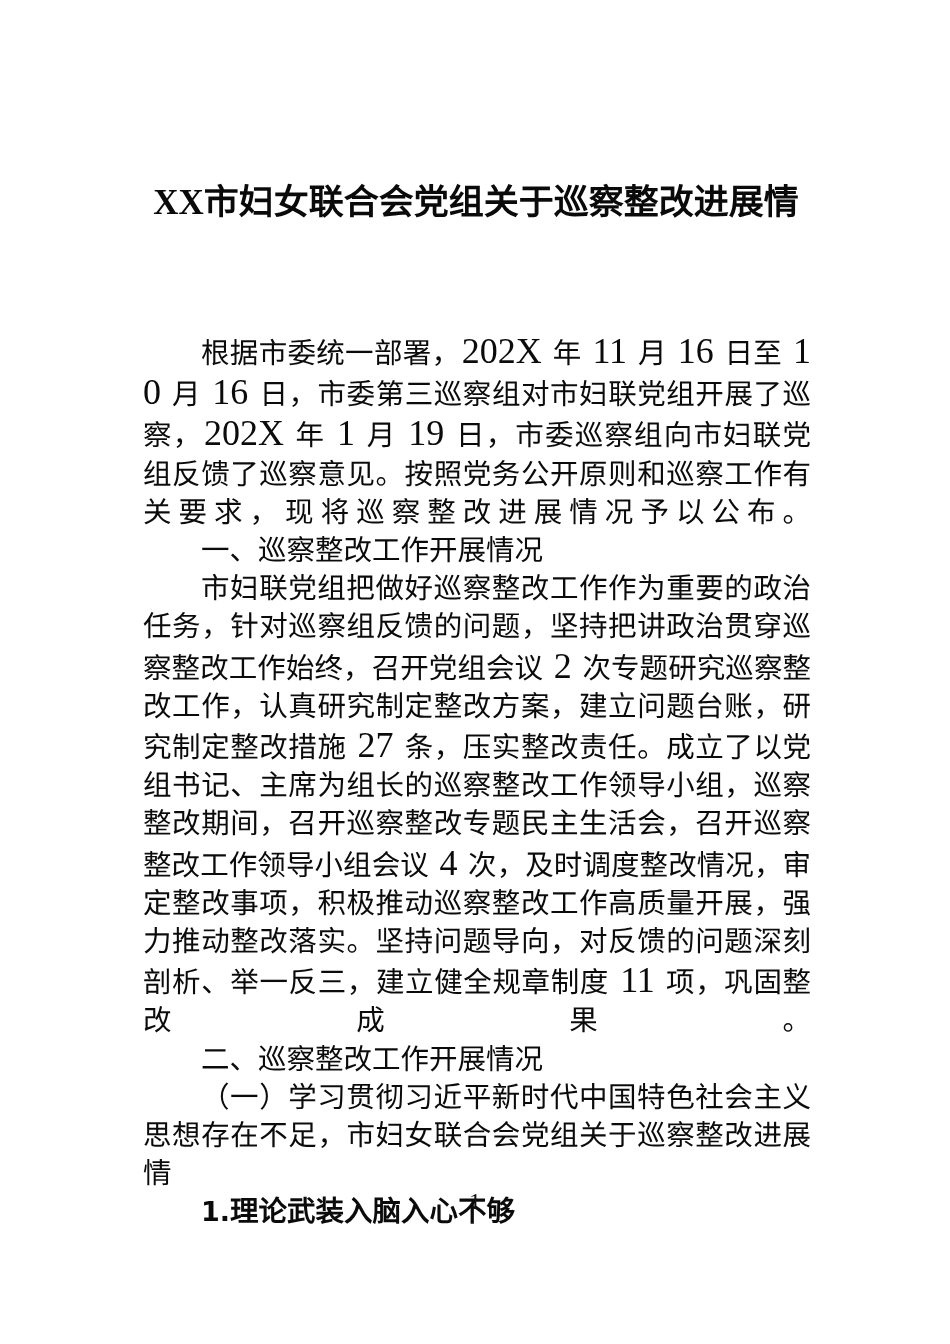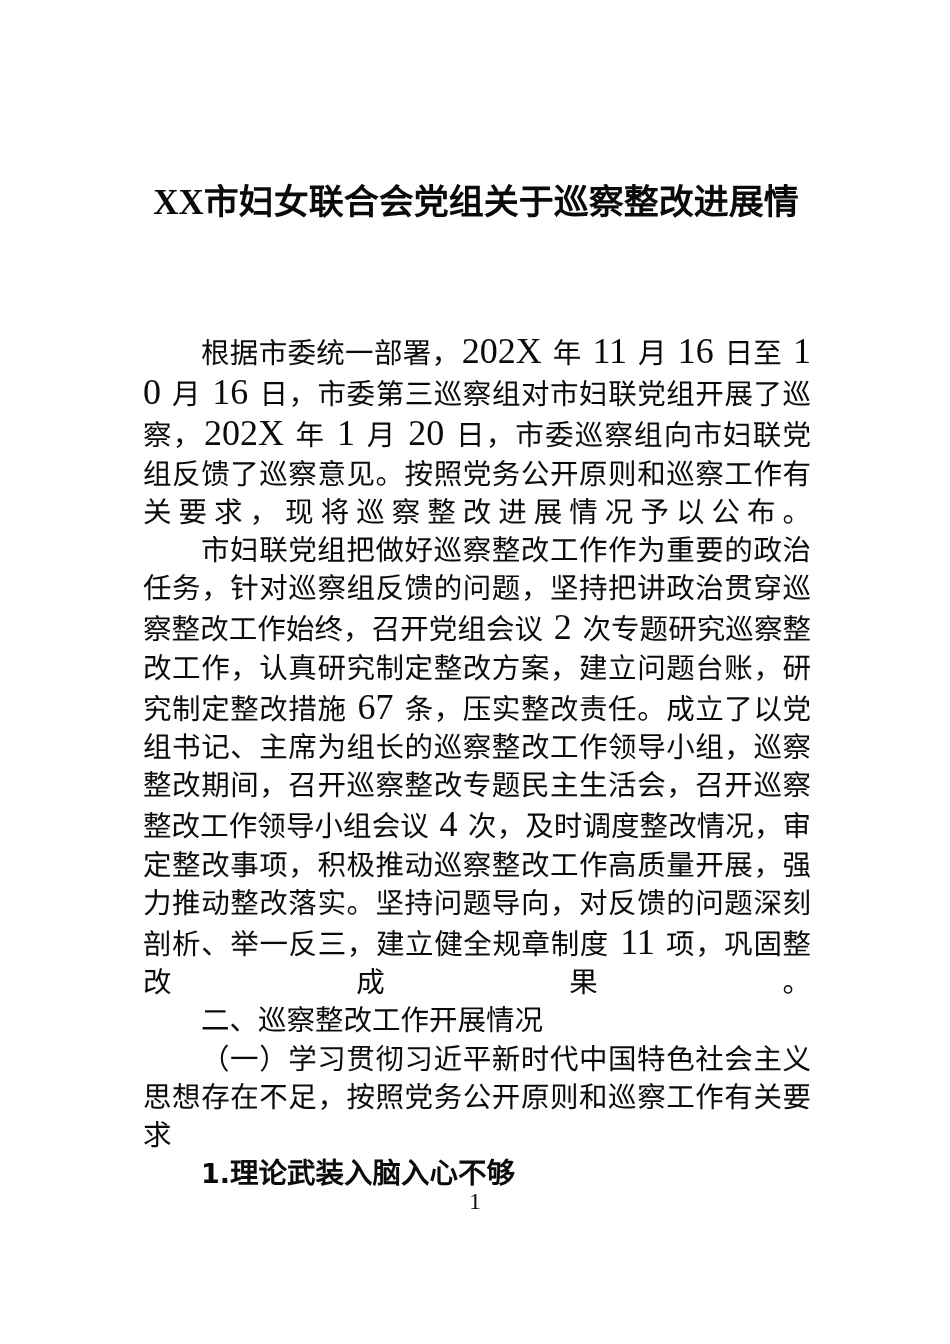--- a/index.html
+++ b/index.html
@@ -113,34 +113,37 @@
 
 <div class="page">
 
   <div class="doc-title">
     <span class="line"><span class="latin">XX</span><span>市妇女联合会党组关于巡察整改进展情</span></span>
   </div>
 
   <div class="body-block">
 
     <p class="para indent tail-justify">
-      根据市委统一部署，<span class="num">202X</span> 年 <span class="num">11</span> 月 <span class="num">16</span> 日至 <span class="num">10</span> 月 <span class="num">16</span> 日，市委第三巡察组对市妇联党组开展了巡察，<span class="num">202X</span> 年 <span class="num">1</span> 月 <span class="num">20</span> 日，市委巡察组向市妇联党组反馈了巡察意见。按照党务公开原则和巡察工作有关要求，现将巡察整改进展情况予以公布。
+      根据市委统一部署，<span class="num">202X</span> 年 <span class="num">11</span> 月 <span class="num">16</span> 日至 <span class="num">10</span> 月 <span class="num">16</span> 日，市委第三巡察组对市妇联党组开展了巡察，<span class="num">202X</span> 年 <span class="num">1</span> 月 <span class="num">19</span> 日，市委巡察组向市妇联党组反馈了巡察意见。按照党务公开原则和巡察工作有关要求，现将巡察整改进展情况予以公布。
     </p>
 
+    <p class="para indent">
+      一、巡察整改工作开展情况
+    </p>
 
     <p class="para indent tail-justify">
-      市妇联党组把做好巡察整改工作作为重要的政治任务，针对巡察组反馈的问题，坚持把讲政治贯穿巡察整改工作始终，召开党组会议 <span class="num">2</span> 次专题研究巡察整改工作，认真研究制定整改方案，建立问题台账，研究制定整改措施 <span class="num">67</span> 条，压实整改责任。成立了以党组书记、主席为组长的巡察整改工作领导小组，巡察整改期间，召开巡察整改专题民主生活会，召开巡察整改工作领导小组会议 <span class="num">4</span> 次，及时调度整改情况，审定整改事项，积极推动巡察整改工作高质量开展，强力推动整改落实。坚持问题导向，对反馈的问题深刻剖析、举一反三，建立健全规章制度 <span class="num">11</span> 项，巩固整改成果。
+      市妇联党组把做好巡察整改工作作为重要的政治任务，针对巡察组反馈的问题，坚持把讲政治贯穿巡察整改工作始终，召开党组会议 <span class="num">2</span> 次专题研究巡察整改工作，认真研究制定整改方案，建立问题台账，研究制定整改措施 <span class="num">27</span> 条，压实整改责任。成立了以党组书记、主席为组长的巡察整改工作领导小组，巡察整改期间，召开巡察整改专题民主生活会，召开巡察整改工作领导小组会议 <span class="num">4</span> 次，及时调度整改情况，审定整改事项，积极推动巡察整改工作高质量开展，强力推动整改落实。坚持问题导向，对反馈的问题深刻剖析、举一反三，建立健全规章制度 <span class="num">11</span> 项，巩固整改成果。
     </p>
 
     <p class="para indent">
       二、巡察整改工作开展情况
     </p>
 
     <p class="para indent tail-justify">
-      （一）学习贯彻习近平新时代中国特色社会主义思想存在不足，按照党务公开原则和巡察工作有关要求
+      （一）学习贯彻习近平新时代中国特色社会主义思想存在不足，市妇女联合会党组关于巡察整改进展情
     </p>
 
     <p class="para bold">
       <span class="num">1.</span>理论武装入脑入心不够
     </p>
 
 
   </div>
 
   <div class="page-number">1</div>

